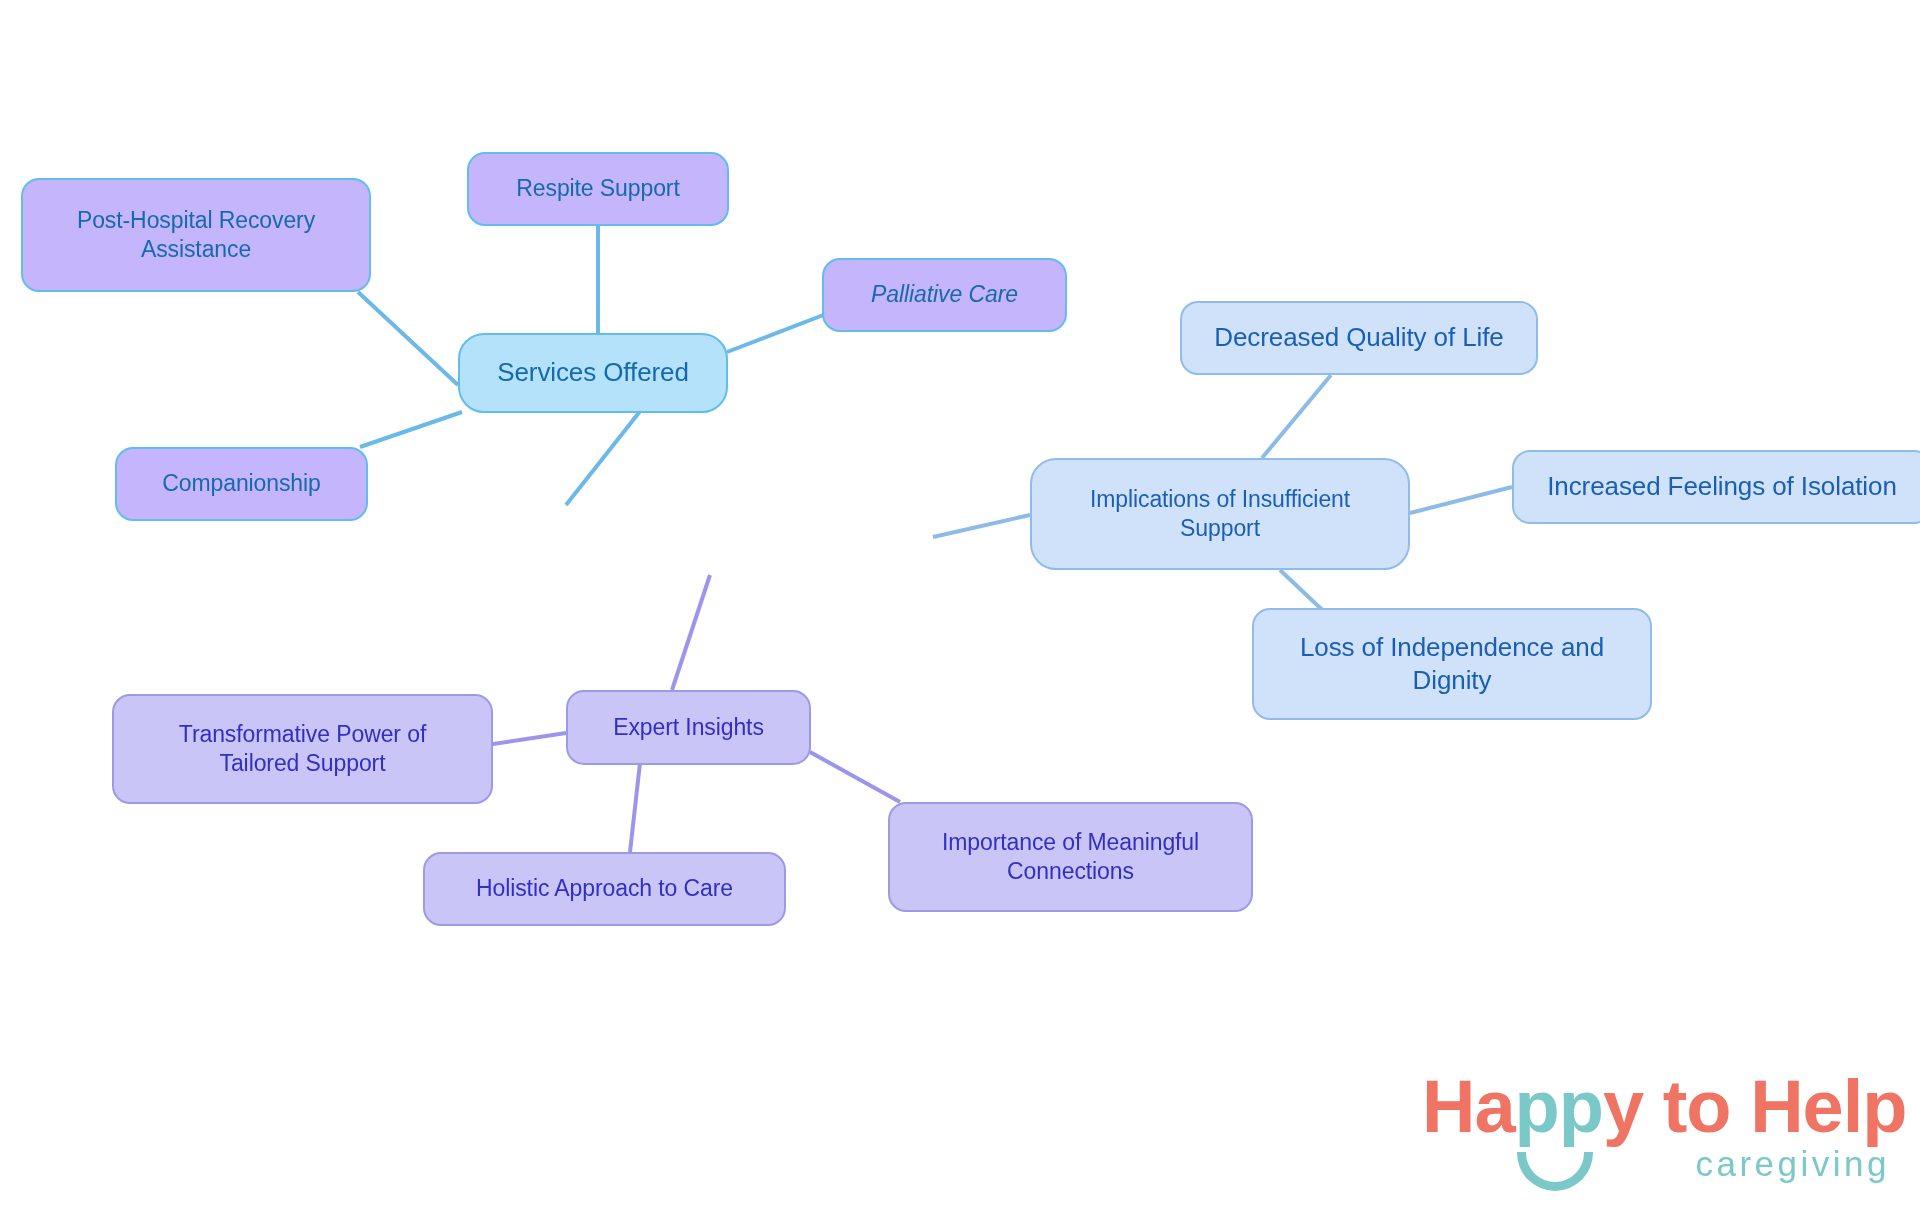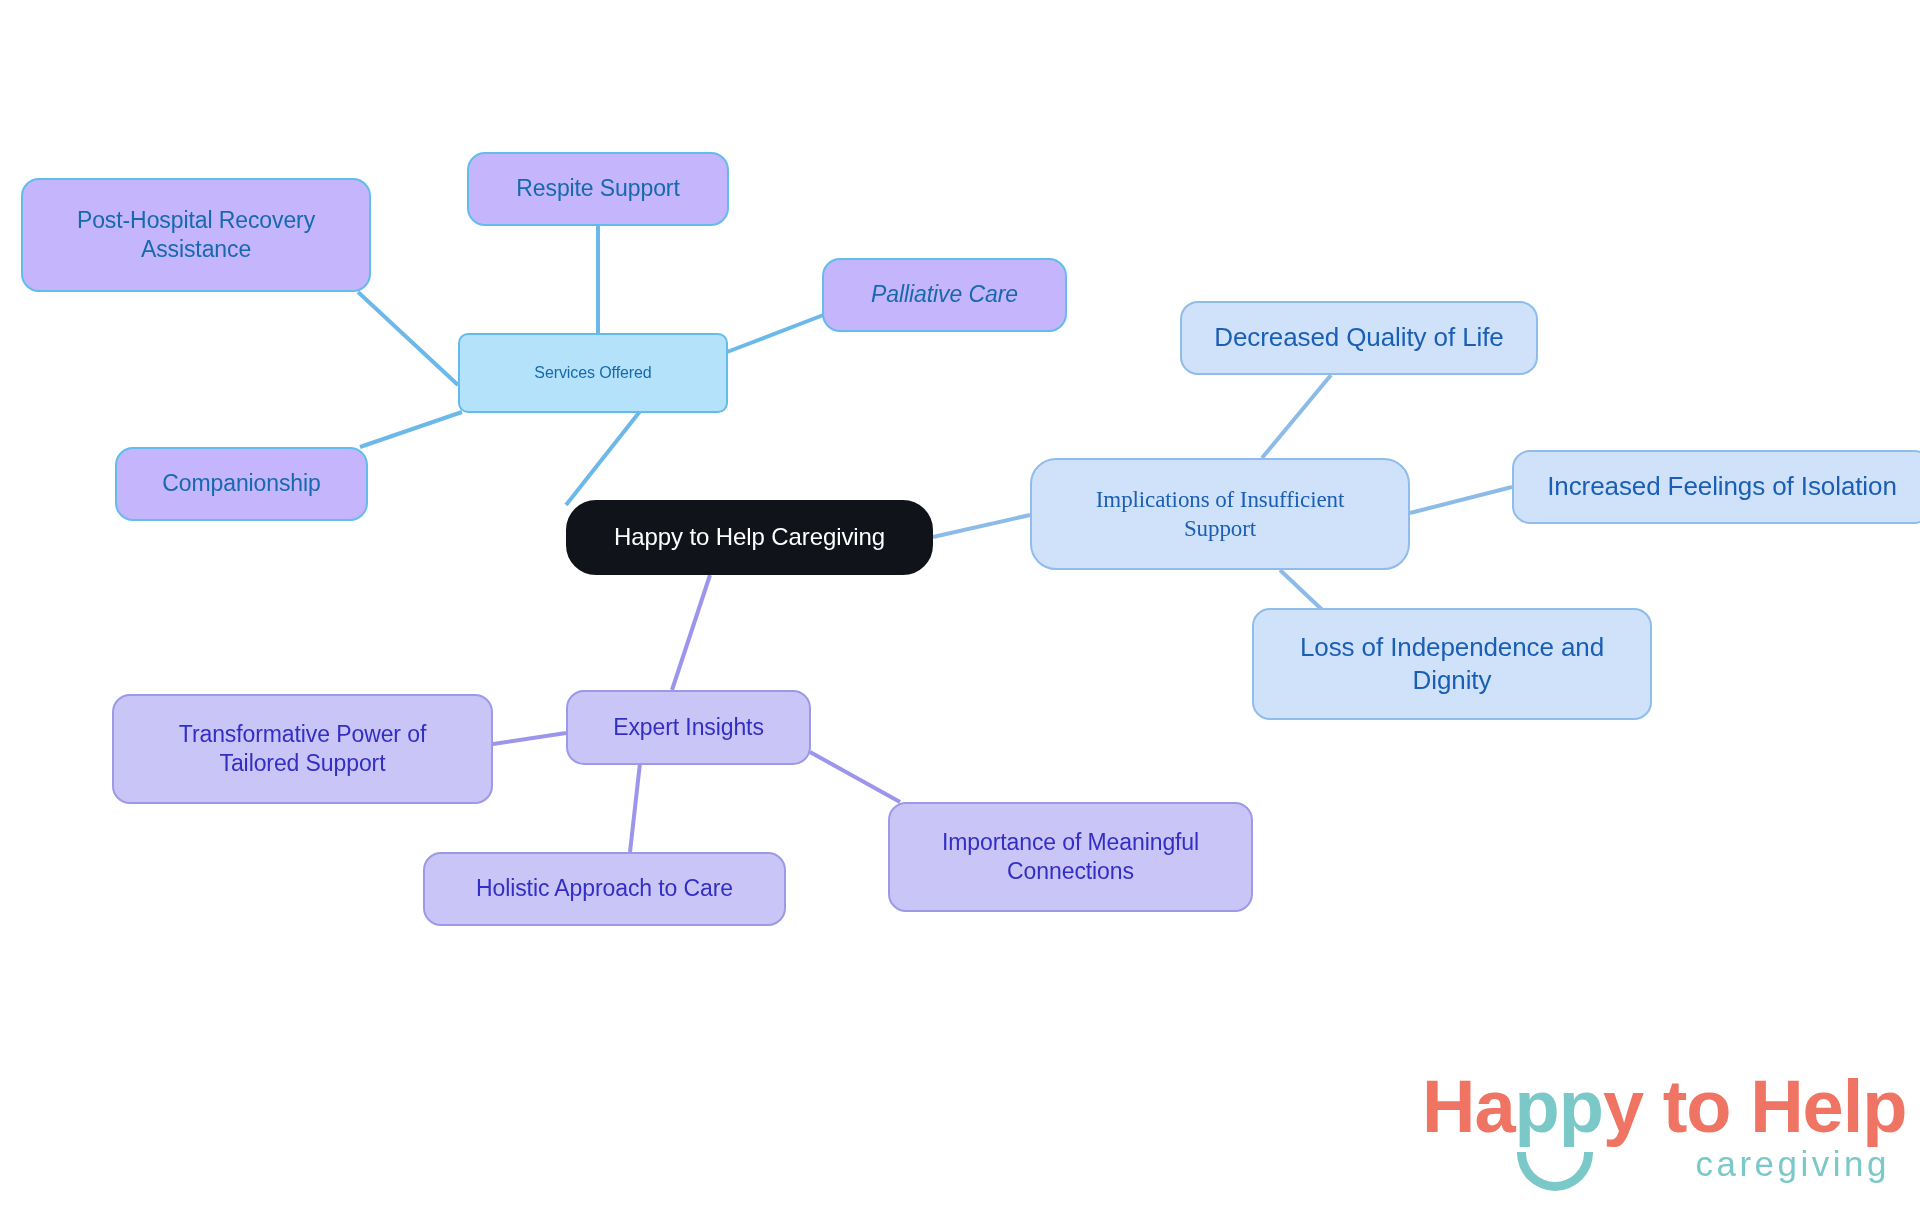--- a/index.html
+++ b/index.html
@@ -51,22 +51,22 @@
   .node.blue {
     background: #c4b5fd;
     border-color: #62bcec;
     color: #1769ad;
     font-size: 23px;
   }
   .node.blue-branch {
     background: #b5e2fb;
     border-color: #62bcec;
     color: #1769ad;
-    font-size: 16px;
-    border-radius: 10px;
+    font-size: 26px;
+    border-radius: 26px;
   }
   .node.softblue {
     background: #cfe2fa;
     border-color: #8fbcea;
     color: #1b5fb5;
     font-size: 26px;
   }
   .node.softblue-branch {
     background: #cfe2fa;
     border-color: #8fbcea;
@@ -160,23 +160,20 @@
 
     <path d="M 710,575 L 672,690" stroke="#9b95ec" stroke-width="4" fill="none"></path>
 
     <path d="M 566,733 L 466,748" stroke="#9b95ec" stroke-width="4" fill="none"></path>
 
     <path d="M 640,763 L 630,852" stroke="#9b95ec" stroke-width="4" fill="none"></path>
 
     <path d="M 810,752 L 900,802" stroke="#9b95ec" stroke-width="4" fill="none"></path>
   </svg>
 
-  <div class="node root" style="left:566px; top:500px; width:367px; height:75px;">
-    <span>Happy to Help Caregiving</span>
-  </div>
 
   <div class="node blue-branch" style="left:458px; top:333px; width:270px; height:80px;">
     <span>Services Offered</span>
   </div>
 
   <div class="node blue" style="left:21px; top:178px; width:350px; height:114px;">
     <span>Post-Hospital Recovery
 Assistance</span>
   </div>
 
@@ -185,21 +182,21 @@
   </div>
 
   <div class="node blue" style="left:822px; top:258px; width:245px; height:74px;font-style:italic;">
     <span>Palliative Care</span>
   </div>
 
   <div class="node blue" style="left:115px; top:447px; width:253px; height:74px;">
     <span>Companionship</span>
   </div>
 
-  <div class="node softblue-branch" style="left:1030px; top:458px; width:380px; height:112px;font-family:Liberation Serif, serif;">
+  <div class="node softblue-branch" style="left:1030px; top:458px; width:380px; height:112px;">
     <span>Implications of Insufficient
 Support</span>
   </div>
 
   <div class="node softblue" style="left:1180px; top:301px; width:358px; height:74px;">
     <span>Decreased Quality of Life</span>
   </div>
 
   <div class="node softblue" style="left:1512px; top:450px; width:420px; height:74px;">
     <span>Increased Feelings of Isolation</span>

